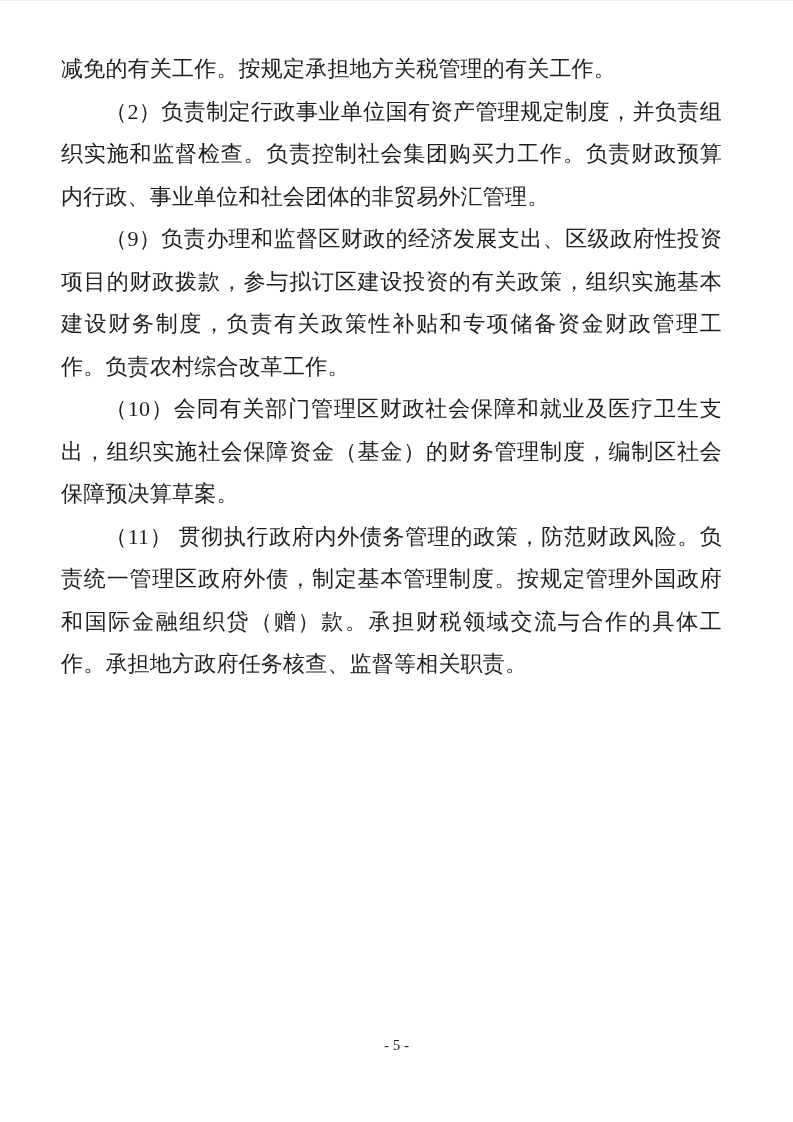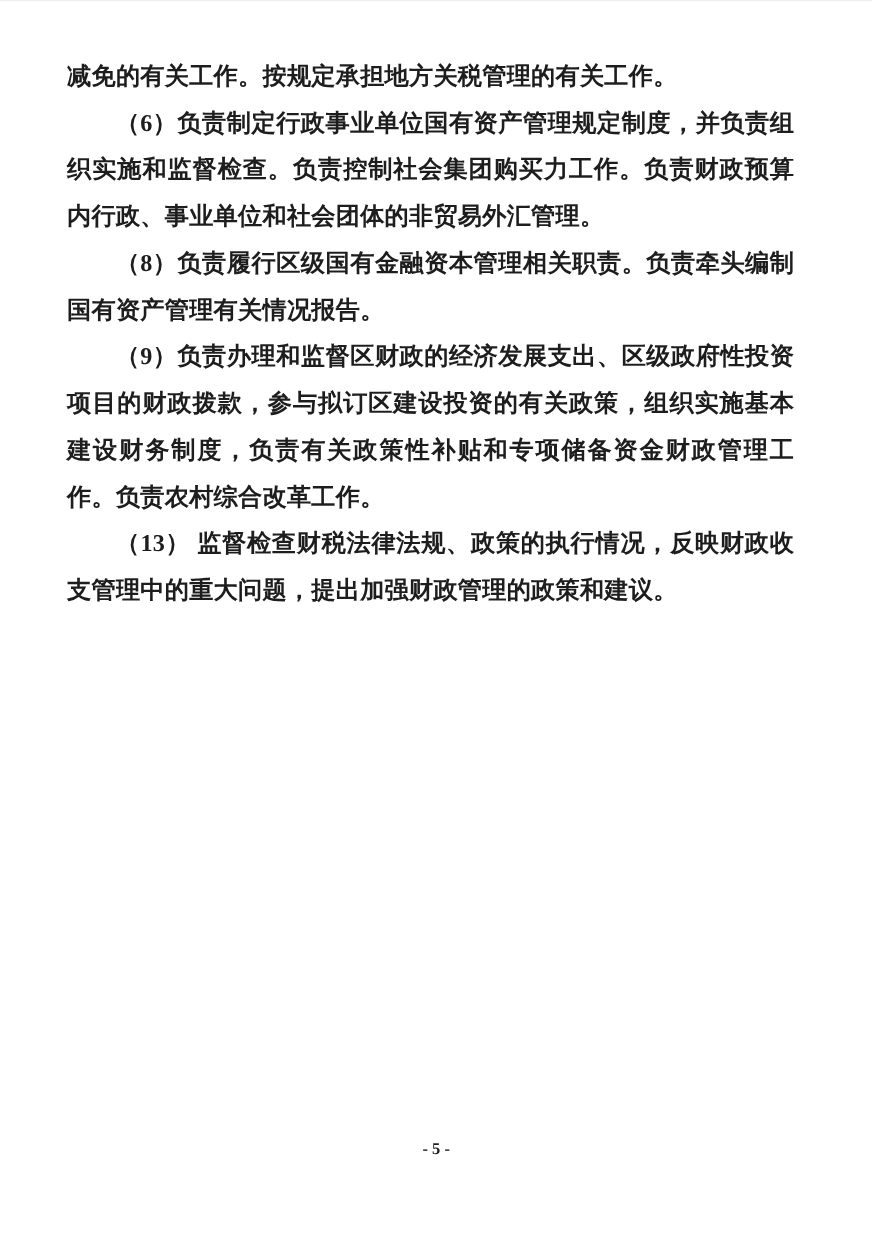--- a/index.html
+++ b/index.html
@@ -8,21 +8,20 @@
     background: #ffffff;
   }
   .page {
     position: relative;
     width: 793px;
     height: 1122px;
     background: #ffffff;
     overflow: hidden;
     border-top: 1px solid #ededed;
     font-family: "Liberation Serif", "DejaVu Serif", serif;
-    font-weight: bold;
   }
   .doc-body {
     position: absolute;
     left: 61px;
     top: 47px;
     width: 661px;
     color: #1d1d1d;
     font-size: 22px;
     line-height: 42.5px;
     text-align: justify;
@@ -46,20 +45,20 @@
     color: #222222;
     font-family: "Liberation Serif", "DejaVu Serif", serif;
   }
 </style>
 </head>
 <body>
 
 <div class="page">
   <div class="doc-body">
     <p class="para no-indent">减免的有关工作。按规定承担地方关税管理的有关工作。</p>
-    <p class="para">（6）负责制定行政事业单位国有资产管理规定制度，并负责组织实施和监督检查。负责控制社会集团购买力工作。负责财政预算内行政、事业单位和社会团体的非贸易外汇管理。</p>
-    <p class="para">（8）负责履行区级国有金融资本管理相关职责。负责牵头编制国有资产管理有关情况报告。</p>
+    <p class="para">（2）负责制定行政事业单位国有资产管理规定制度，并负责组织实施和监督检查。负责控制社会集团购买力工作。负责财政预算内行政、事业单位和社会团体的非贸易外汇管理。</p>
     <p class="para">（9）负责办理和监督区财政的经济发展支出、区级政府性投资项目的财政拨款，参与拟订区建设投资的有关政策，组织实施基本建设财务制度，负责有关政策性补贴和专项储备资金财政管理工作。负责农村综合改革工作。</p>
-    <p class="para">（13） 监督检查财税法律法规、政策的执行情况，反映财政收支管理中的重大问题，提出加强财政管理的政策和建议。</p>
+    <p class="para">（10）会同有关部门管理区财政社会保障和就业及医疗卫生支出，组织实施社会保障资金（基金）的财务管理制度，编制区社会保障预决算草案。</p>
+    <p class="para">（11） 贯彻执行政府内外债务管理的政策，防范财政风险。负责统一管理区政府外债，制定基本管理制度。按规定管理外国政府和国际金融组织贷（赠）款。承担财税领域交流与合作的具体工作。承担地方政府任务核查、监督等相关职责。</p>
   </div>
 
   <div class="page-footer">- 5 -</div>
 </div>
 
 </body></html>

